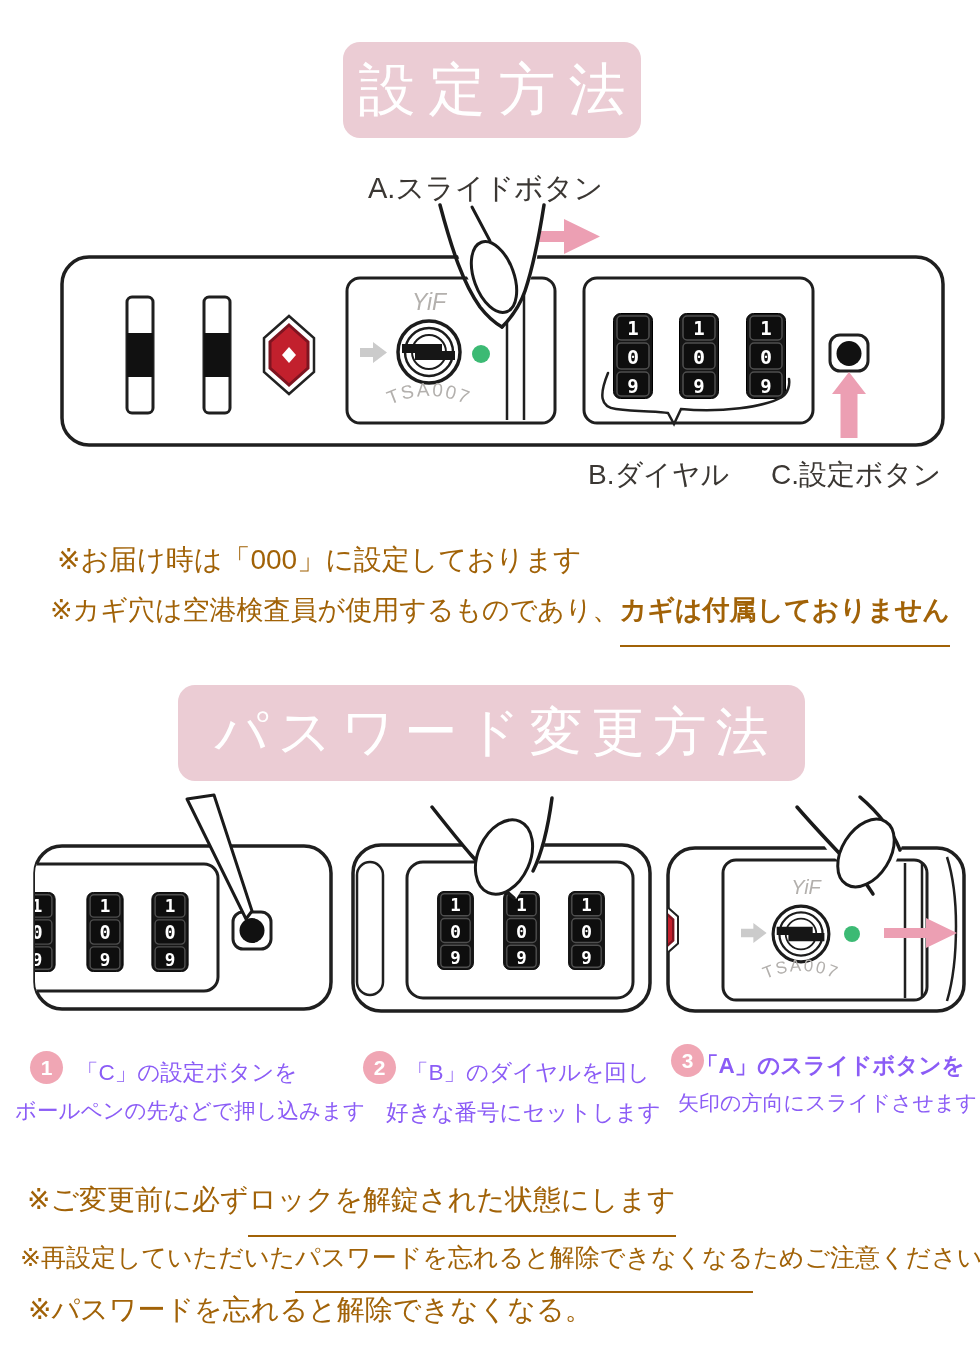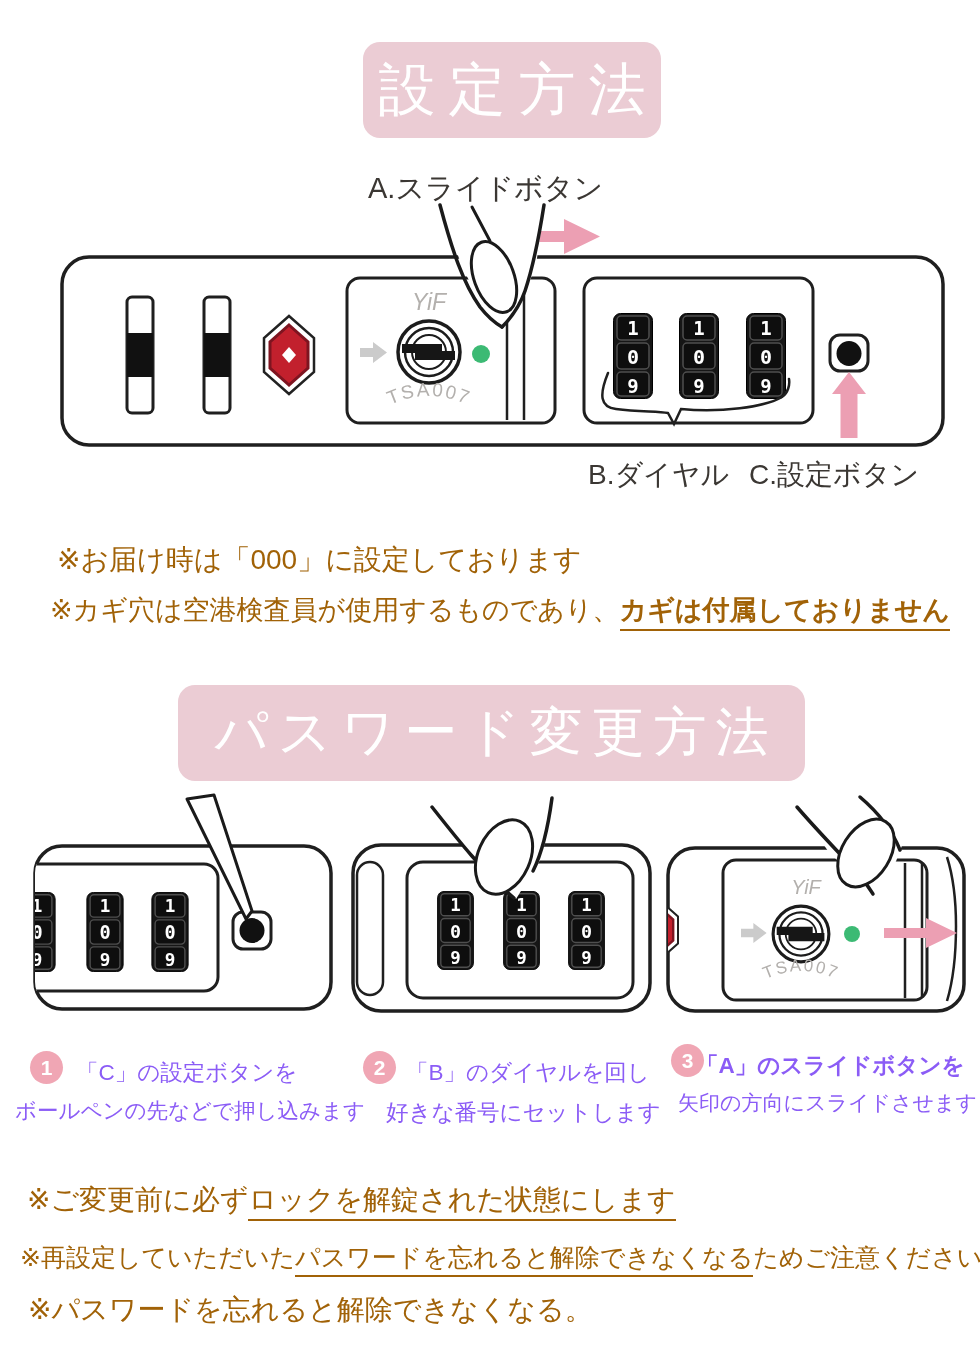--- a/index.html
+++ b/index.html
@@ -5,25 +5,25 @@
   html,body{margin:0;padding:0;background:#ffffff;}
   .canvas{
     position:relative;width:980px;height:1372px;background:#ffffff;overflow:hidden;
     font-family:"Liberation Sans","DejaVu Sans",sans-serif;color:#45403c;
   }
   .abs{position:absolute;white-space:nowrap;}
   .banner{
     position:absolute;background:#ebccd4;border-radius:17px;color:#ffffff;
     display:flex;align-items:center;justify-content:center;
   }
-  #banner1{left:343px;top:42px;width:298px;height:96px;font-size:57px;letter-spacing:13px;text-indent:13px;margin-left:20px;}
+  #banner1{left:343px;top:42px;width:298px;height:96px;font-size:57px;letter-spacing:13px;text-indent:13px;}
   #banner2{left:178px;top:673px;width:627px;height:96px;font-size:53px;letter-spacing:9px;text-indent:9px;margin-top:12px;}
   .lbl{color:#3b3733;}
   .note{color:#a16207;}
-  .ul{border-bottom:2.5px solid currentColor;padding-bottom:4px;}
+  .ul{border-bottom:2.5px solid currentColor;padding-bottom:20px;}
   .em{font-weight:bold;}
   .stepnum{
     position:absolute;width:33px;height:33px;border-radius:50%;background:#f0a6b4;
     color:#fff;font-size:21px;font-weight:bold;display:flex;align-items:center;justify-content:center;
   }
   .cap{position:absolute;white-space:nowrap;color:#8b5cf6;font-size:22.5px;}
   svg{position:absolute;left:0;overflow:visible;}
   svg text{font-family:"Liberation Sans","DejaVu Sans",sans-serif;}
   .digit{font-family:"DejaVu Sans Mono",monospace;font-weight:bold;fill:#ffffff;}
   .gray-label{fill:#b3b0ad;}
@@ -112,21 +112,21 @@
 
     <g>
       <polygon points="440,48 545,48 536,110 522,146 503,172 482,150 462,112" fill="#fff"></polygon>
       <path d="M440,50 C452,95 463,128 480,152 C487,161 495,168 502,172" fill="none" stroke="#1a1a1a" stroke-width="3.5" stroke-linecap="round"></path>
       <path d="M544,50 C539,82 533,112 525,136 C520,150 512,162 502,172" fill="none" stroke="#1a1a1a" stroke-width="3.5" stroke-linecap="round"></path>
       <ellipse cx="494" cy="122" rx="20" ry="37" transform="rotate(-20 494 122)" fill="#fff" stroke="#1a1a1a" stroke-width="3"></ellipse>
     </g>
     <line x1="472" y1="52" x2="490" y2="86" stroke="#1a1a1a" stroke-width="3" stroke-linecap="round"></line>
   </svg>
 
-  <div class="abs lbl" style="left:588px;top:456px;font-size:28px;display:flex;gap:20px;">
+  <div class="abs lbl" style="left:588px;top:456px;font-size:28px;display:flex;gap:42px;">
     <span>B.ダイヤル</span>
     <span>C.設定ボタン</span>
   </div>
 
   <div class="abs note" style="left:57px;top:541px;font-size:28px;">※お届け時は「000」に設定しております</div>
   <div class="abs note" style="left:50px;top:592px;font-size:27px;">
     <span>※カギ穴は空港検査員が使用するものであり、</span><span class="ul em">カギは付属しておりません</span>
   </div>
 
   <div id="banner2" class="banner">パスワード変更方法</div>

